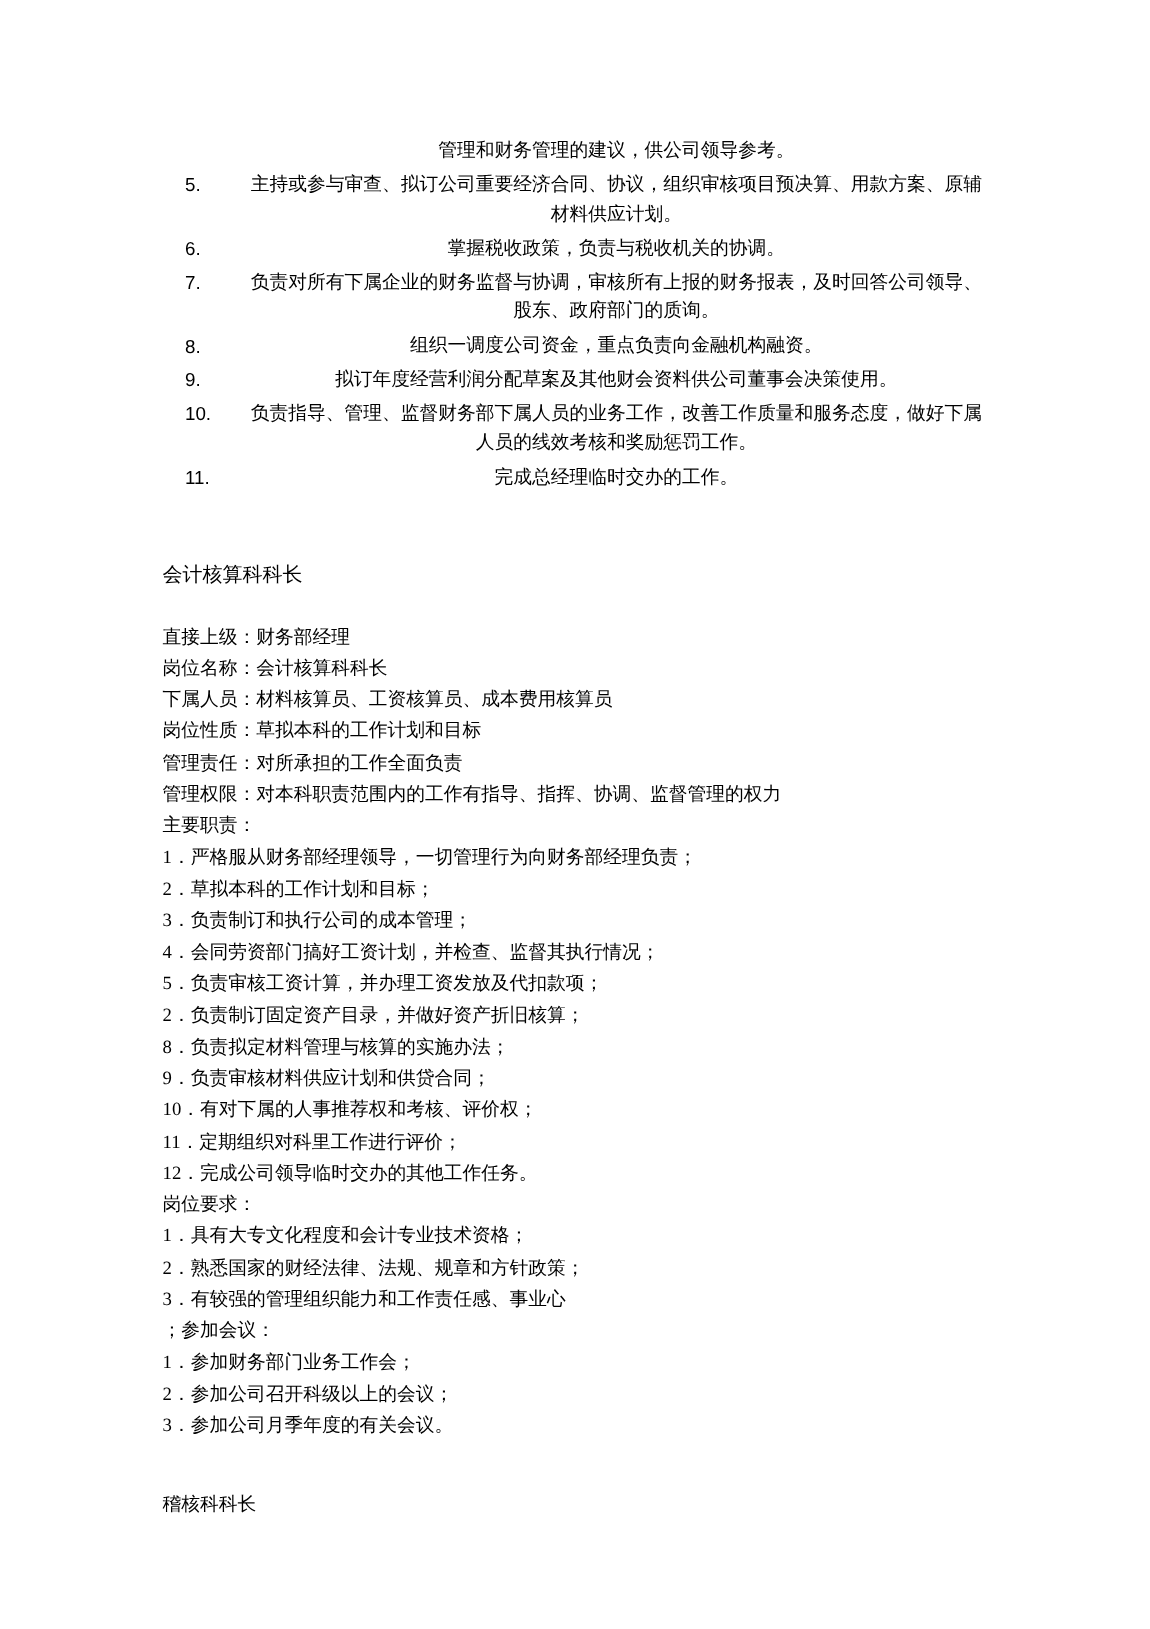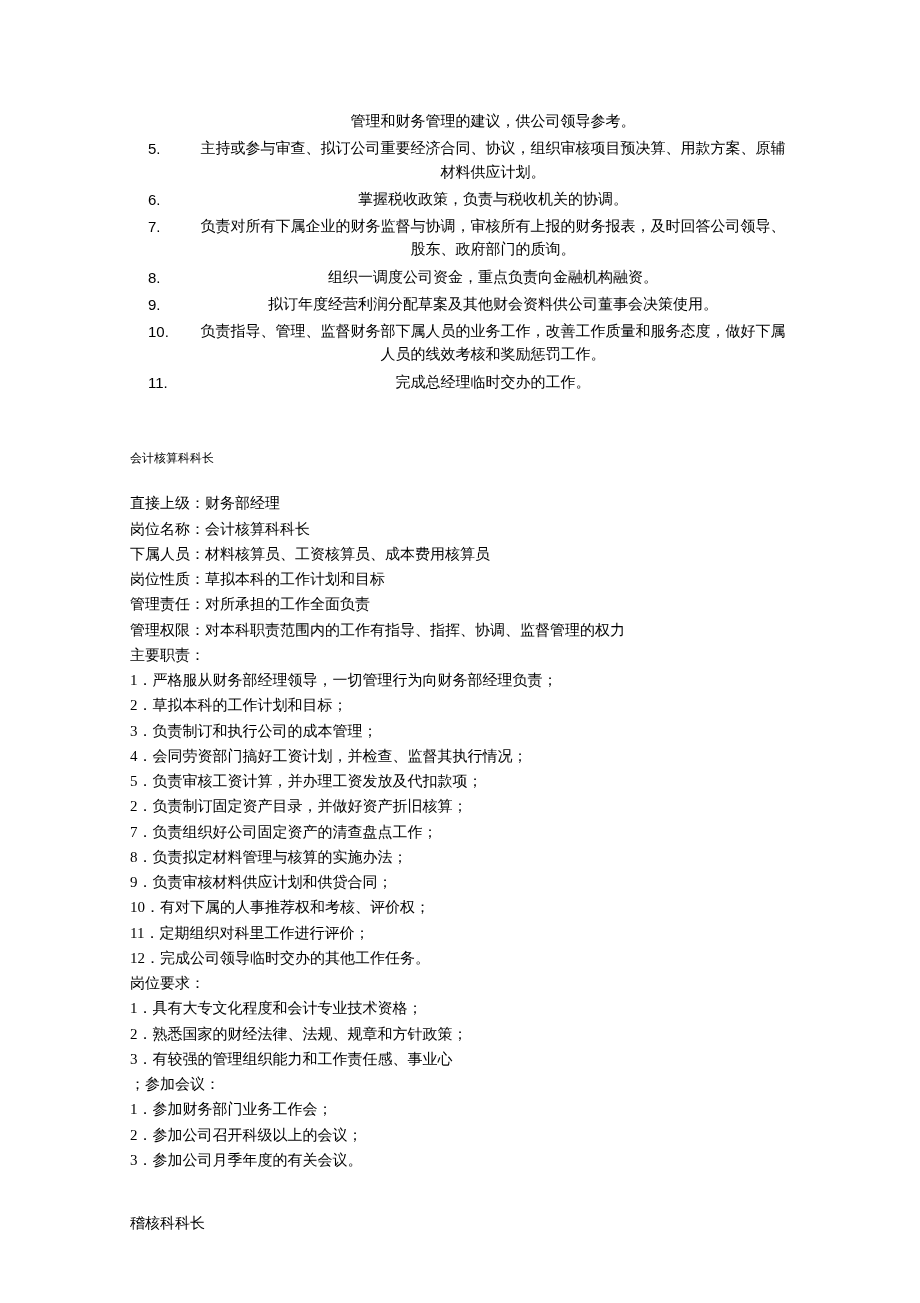--- a/index.html
+++ b/index.html
@@ -30,21 +30,21 @@
     text-align: left;
     padding-left: 18px;
   }
   .ol-top .txt {
     flex: 1;
     text-align: center;
   }
   .section-title {
     margin-top: 55px;
     margin-bottom: 25px;
-    font-size: 12px;
+    font-size: 16px;
   }
   .block p {
     margin: 0 0 2px 0;
   }
   .list {
     margin: 0;
     padding: 0;
   }
   .list .li {
     margin-bottom: 2px;
@@ -105,21 +105,20 @@
     <p>主要职责：</p>
   </div>
 
   <div class="list">
     <div class="li">1．严格服从财务部经理领导，一切管理行为向财务部经理负责；</div>
     <div class="li">2．草拟本科的工作计划和目标；</div>
     <div class="li">3．负责制订和执行公司的成本管理；</div>
     <div class="li">4．会同劳资部门搞好工资计划，并检查、监督其执行情况；</div>
     <div class="li">5．负责审核工资计算，并办理工资发放及代扣款项；</div>
     <div class="li">2．负责制订固定资产目录，并做好资产折旧核算；</div>
-    <div class="li">7．负责组织好公司固定资产的清查盘点工作；</div>
     <div class="li">8．负责拟定材料管理与核算的实施办法；</div>
     <div class="li">9．负责审核材料供应计划和供贷合同；</div>
     <div class="li">10．有对下属的人事推荐权和考核、评价权；</div>
     <div class="li">11．定期组织对科里工作进行评价；</div>
     <div class="li">12．完成公司领导临时交办的其他工作任务。</div>
   </div>
 
   <div class="block">
     <p>岗位要求：</p>
   </div>

